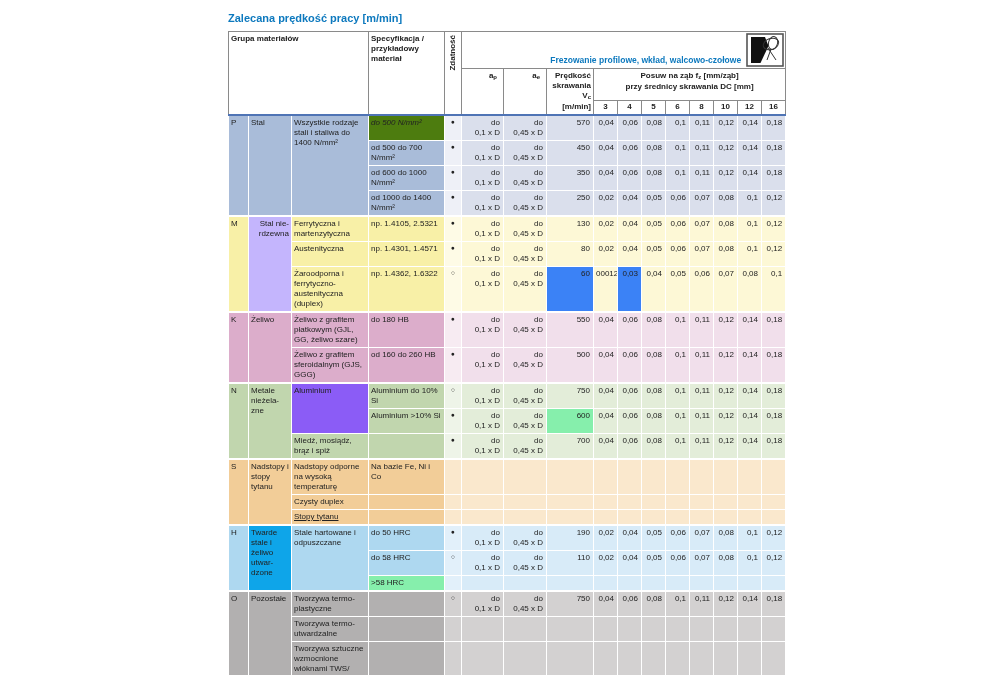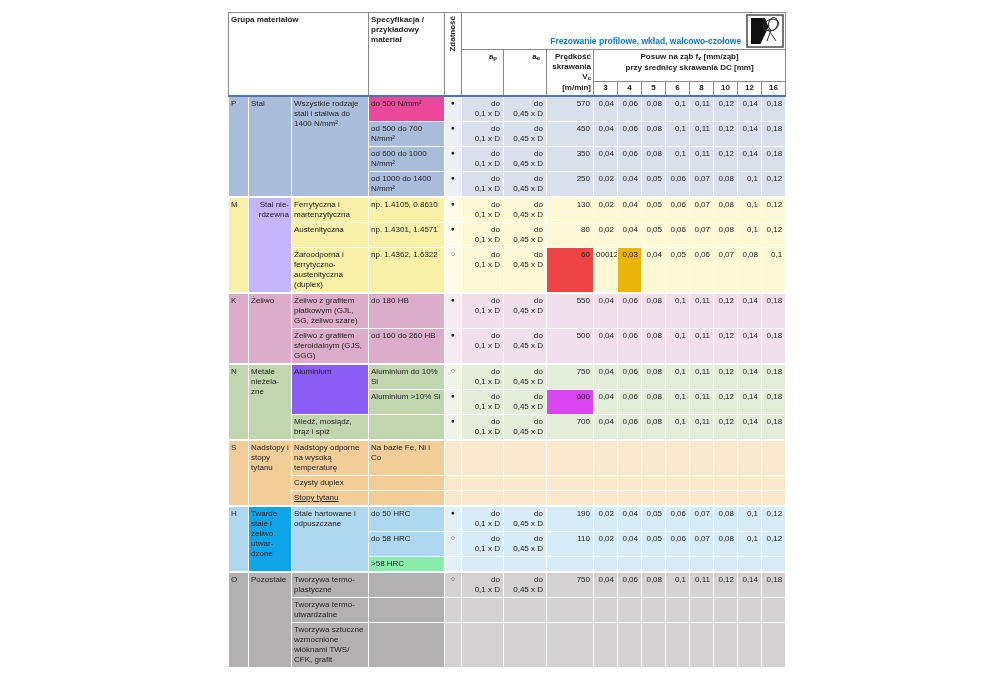--- a/index.html
+++ b/index.html
@@ -36,20 +36,21 @@
   td.c-letter { text-align: left; }
   td.c-zdat { text-align: center; padding-top: 1px; }
   td.c-zdat span { font-size: 6.5px; }
   td.c-ap, td.c-ae, td.c-vc, td.c-fz { text-align: right; padding-right: 3px; }
 </style>
 </head>
 <body>
 
 <div class="page">
   <div class="content">
+    <div class="title">Zalecana prędkość pracy [m/min]</div>
 
     <table class="mat">
       <colgroup>
         <col style="width:20px">
           <col style="width:43px">
           <col style="width:77px">
           <col style="width:76px">
         <col style="width:17px">
           <col style="width:42px">
           <col style="width:43px">
@@ -108,21 +109,21 @@
           <th class="dc-h hdr-bottom">10</th>
           <th class="dc-h hdr-bottom">12</th>
           <th class="dc-h hdr-bottom">16</th>
         </tr>
       </thead>
       <tbody id="tbody">
           <tr class="group-start">
             <td class="c-letter" rowspan="4" style="background-color: rgb(169, 188, 217);">P</td>
             <td class="c-name" rowspan="4" style="background-color: rgb(169, 188, 217);">Stal</td>
             <td class="c-desc" rowspan="4" style="background-color: rgb(169, 188, 217);">Wszystkie rodzaje stali i staliwa do 1400 N/mm²</td>
-            <td class="c-spec" style="background-color: #ec4899;">do 500 N/mm²</td>
+            <td class="c-spec" style="background-color: #4d7c0f; font-style: italic;">do 500 N/mm²</td>
             <td class="c-zdat" style="background-color: rgb(238, 240, 247);"><span>●</span></td>
             <td class="c-ap" style="background-color: rgb(218, 223, 236);">
               <div>do</div>
               <div>0,1 x D</div>
             </td>
             <td class="c-ae" style="background-color: rgb(218, 223, 236);">
               <div>do</div>
               <div>0,45 x D</div>
             </td>
             <td class="c-vc" style="background-color: rgb(218, 223, 236);">570</td>
@@ -195,21 +196,21 @@
             <td class="c-fz" style="background-color: rgb(218, 223, 236);">0,06</td>
             <td class="c-fz" style="background-color: rgb(218, 223, 236);">0,07</td>
             <td class="c-fz" style="background-color: rgb(218, 223, 236);">0,08</td>
             <td class="c-fz" style="background-color: rgb(218, 223, 236);">0,1</td>
             <td class="c-fz" style="background-color: rgb(218, 223, 236);">0,12</td>
           </tr>
           <tr class="group-start">
             <td class="c-letter" rowspan="3" style="background-color: rgb(248, 240, 167);">M</td>
             <td class="c-name" rowspan="3" style="background-color: #c4b5fd; text-align: right;">Stal nie­rdzewna</td>
             <td class="c-desc" style="background-color: rgb(248, 240, 167);">Ferrytyczna i martenzytyczna</td>
-            <td class="c-spec" style="background-color: rgb(248, 240, 167);">np. 1.4105, 0.8610</td>
+            <td class="c-spec" style="background-color: rgb(248, 240, 167);">np. 1.4105, 2.5321</td>
             <td class="c-zdat" style="background-color: rgb(254, 251, 230);"><span>●</span></td>
             <td class="c-ap" style="background-color: rgb(253, 248, 214);">
               <div>do</div>
               <div>0,1 x D</div>
             </td>
             <td class="c-ae" style="background-color: rgb(253, 248, 214);">
               <div>do</div>
               <div>0,45 x D</div>
             </td>
             <td class="c-vc" style="background-color: rgb(253, 248, 214);">130</td>
@@ -249,23 +250,23 @@
             <td class="c-spec" style="background-color: rgb(248, 240, 167);">np. 1.4362, 1.6322</td>
             <td class="c-zdat" style="background-color: rgb(254, 251, 230);"><span>○</span></td>
             <td class="c-ap" style="background-color: rgb(253, 248, 214);">
               <div>do</div>
               <div>0,1 x D</div>
             </td>
             <td class="c-ae" style="background-color: rgb(253, 248, 214);">
               <div>do</div>
               <div>0,45 x D</div>
             </td>
-            <td class="c-vc" style="background-color: #ef4444;">60</td>
+            <td class="c-vc" style="background-color: #3b82f6;">60</td>
             <td class="c-fz" style="background-color: rgb(253, 248, 214);">00012</td>
-            <td class="c-fz" style="background-color: #eab308; margin-left: 44px;">0,03</td>
+            <td class="c-fz" style="background-color: #3b82f6; margin-left: 44px;">0,03</td>
             <td class="c-fz" style="background-color: rgb(253, 248, 214);">0,04</td>
             <td class="c-fz" style="background-color: rgb(253, 248, 214);">0,05</td>
             <td class="c-fz" style="background-color: rgb(253, 248, 214);">0,06</td>
             <td class="c-fz" style="background-color: rgb(253, 248, 214);">0,07</td>
             <td class="c-fz" style="background-color: rgb(253, 248, 214);">0,08</td>
             <td class="c-fz" style="background-color: rgb(253, 248, 214);">0,1</td>
           </tr>
           <tr class="group-start">
             <td class="c-letter" rowspan="2" style="background-color: rgb(220, 173, 203);">K</td>
             <td class="c-name" rowspan="2" style="background-color: rgb(220, 173, 203);">Żeliwo</td>
@@ -340,21 +341,21 @@
             <td class="c-spec" style="background-color: rgb(193, 214, 174);">Aluminium &gt;10% Si</td>
             <td class="c-zdat" style="background-color: rgb(238, 244, 232);"><span>●</span></td>
             <td class="c-ap" style="background-color: rgb(227, 237, 217);">
               <div>do</div>
               <div>0,1 x D</div>
             </td>
             <td class="c-ae" style="background-color: rgb(227, 237, 217);">
               <div>do</div>
               <div>0,45 x D</div>
             </td>
-            <td class="c-vc" style="background-color: #d946ef; margin-left: 12px;">600</td>
+            <td class="c-vc" style="background-color: #86efac; margin-left: 12px;">600</td>
             <td class="c-fz" style="background-color: rgb(227, 237, 217);">0,04</td>
             <td class="c-fz" style="background-color: rgb(227, 237, 217);">0,06</td>
             <td class="c-fz" style="background-color: rgb(227, 237, 217);">0,08</td>
             <td class="c-fz" style="background-color: rgb(227, 237, 217);">0,1</td>
             <td class="c-fz" style="background-color: rgb(227, 237, 217);">0,11</td>
             <td class="c-fz" style="background-color: rgb(227, 237, 217);">0,12</td>
             <td class="c-fz" style="background-color: rgb(227, 237, 217);">0,14</td>
             <td class="c-fz" style="background-color: rgb(227, 237, 217);">0,18</td>
           </tr>
           <tr>

